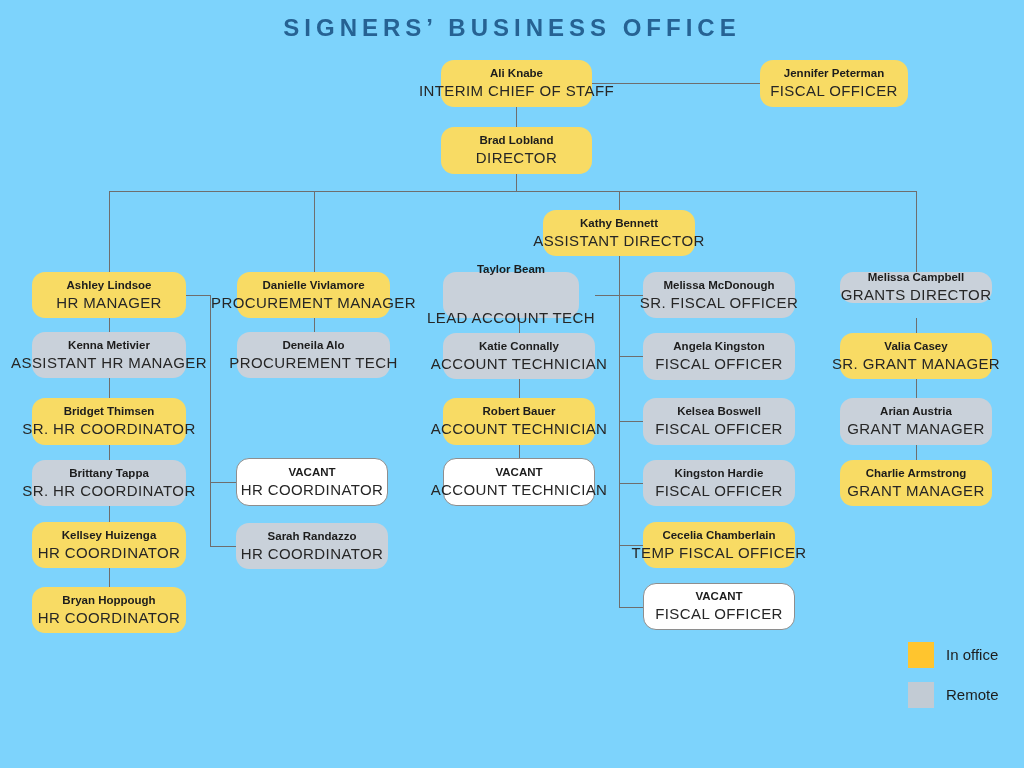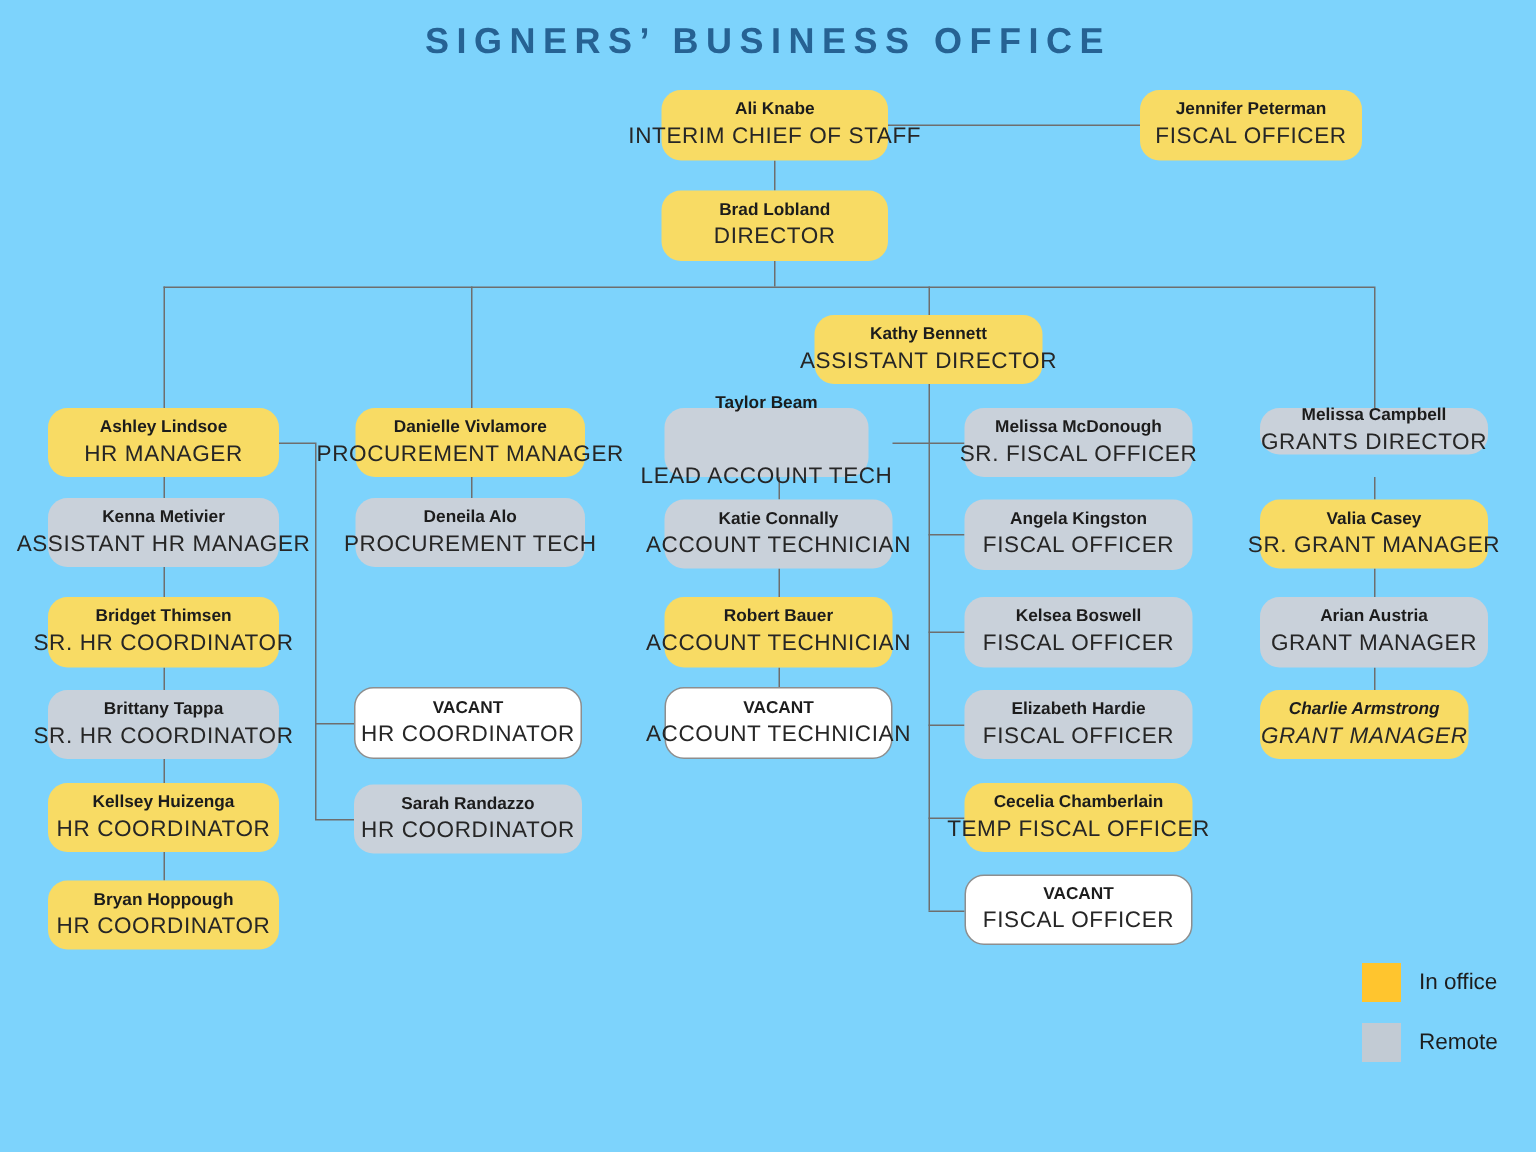--- a/index.html
+++ b/index.html
@@ -155,21 +155,21 @@
       </div>
       <div class="node remote" style="left: 643px; top: 333px; width: 152px; height: 47px;">
         <div class="name">Angela Kingston</div>
         <div class="role">FISCAL OFFICER</div>
       </div>
       <div class="node remote" style="left: 643px; top: 398px; width: 152px; height: 47px;">
         <div class="name">Kelsea Boswell</div>
         <div class="role">FISCAL OFFICER</div>
       </div>
       <div class="node remote" style="left: 643px; top: 460px; width: 152px; height: 46px;">
-        <div class="name">Elizabeth Hardie</div>
+        <div class="name">Kingston Hardie</div>
         <div class="role">FISCAL OFFICER</div>
       </div>
       <div class="node in-office" style="left: 643px; top: 522px; width: 152px; height: 46px;">
         <div class="name">Cecelia Chamberlain</div>
         <div class="role">TEMP FISCAL OFFICER</div>
       </div>
       <div class="node vacant" style="left: 643px; top: 583px; width: 152px; height: 47px;">
         <div class="name">VACANT</div>
         <div class="role">FISCAL OFFICER</div>
       </div>
@@ -178,21 +178,21 @@
         <div class="role">GRANTS DIRECTOR</div>
       </div>
       <div class="node in-office" style="left: 840px; top: 333px; width: 152px; height: 46px;">
         <div class="name">Valia Casey</div>
         <div class="role">SR. GRANT MANAGER</div>
       </div>
       <div class="node remote" style="left: 840px; top: 398px; width: 152px; height: 47px;">
         <div class="name">Arian Austria</div>
         <div class="role">GRANT MANAGER</div>
       </div>
-      <div class="node in-office" style="left: 840px; top: 460px; width: 139px; height: 46px; font-style: italic;">
+      <div class="node in-office" style="left: 840px; top: 460px; width: 152px; height: 46px;">
         <div class="name">Charlie Armstrong</div>
         <div class="role">GRANT MANAGER</div>
       </div>
     </div>
 
   <div class="legend-swatch in-office" style="left:908px;top:642px"></div>
   <div class="legend-label" style="left:946px;top:642px">In office</div>
   <div class="legend-swatch remote" style="left:908px;top:682px"></div>
   <div class="legend-label" style="left:946px;top:682px">Remote</div>
 

